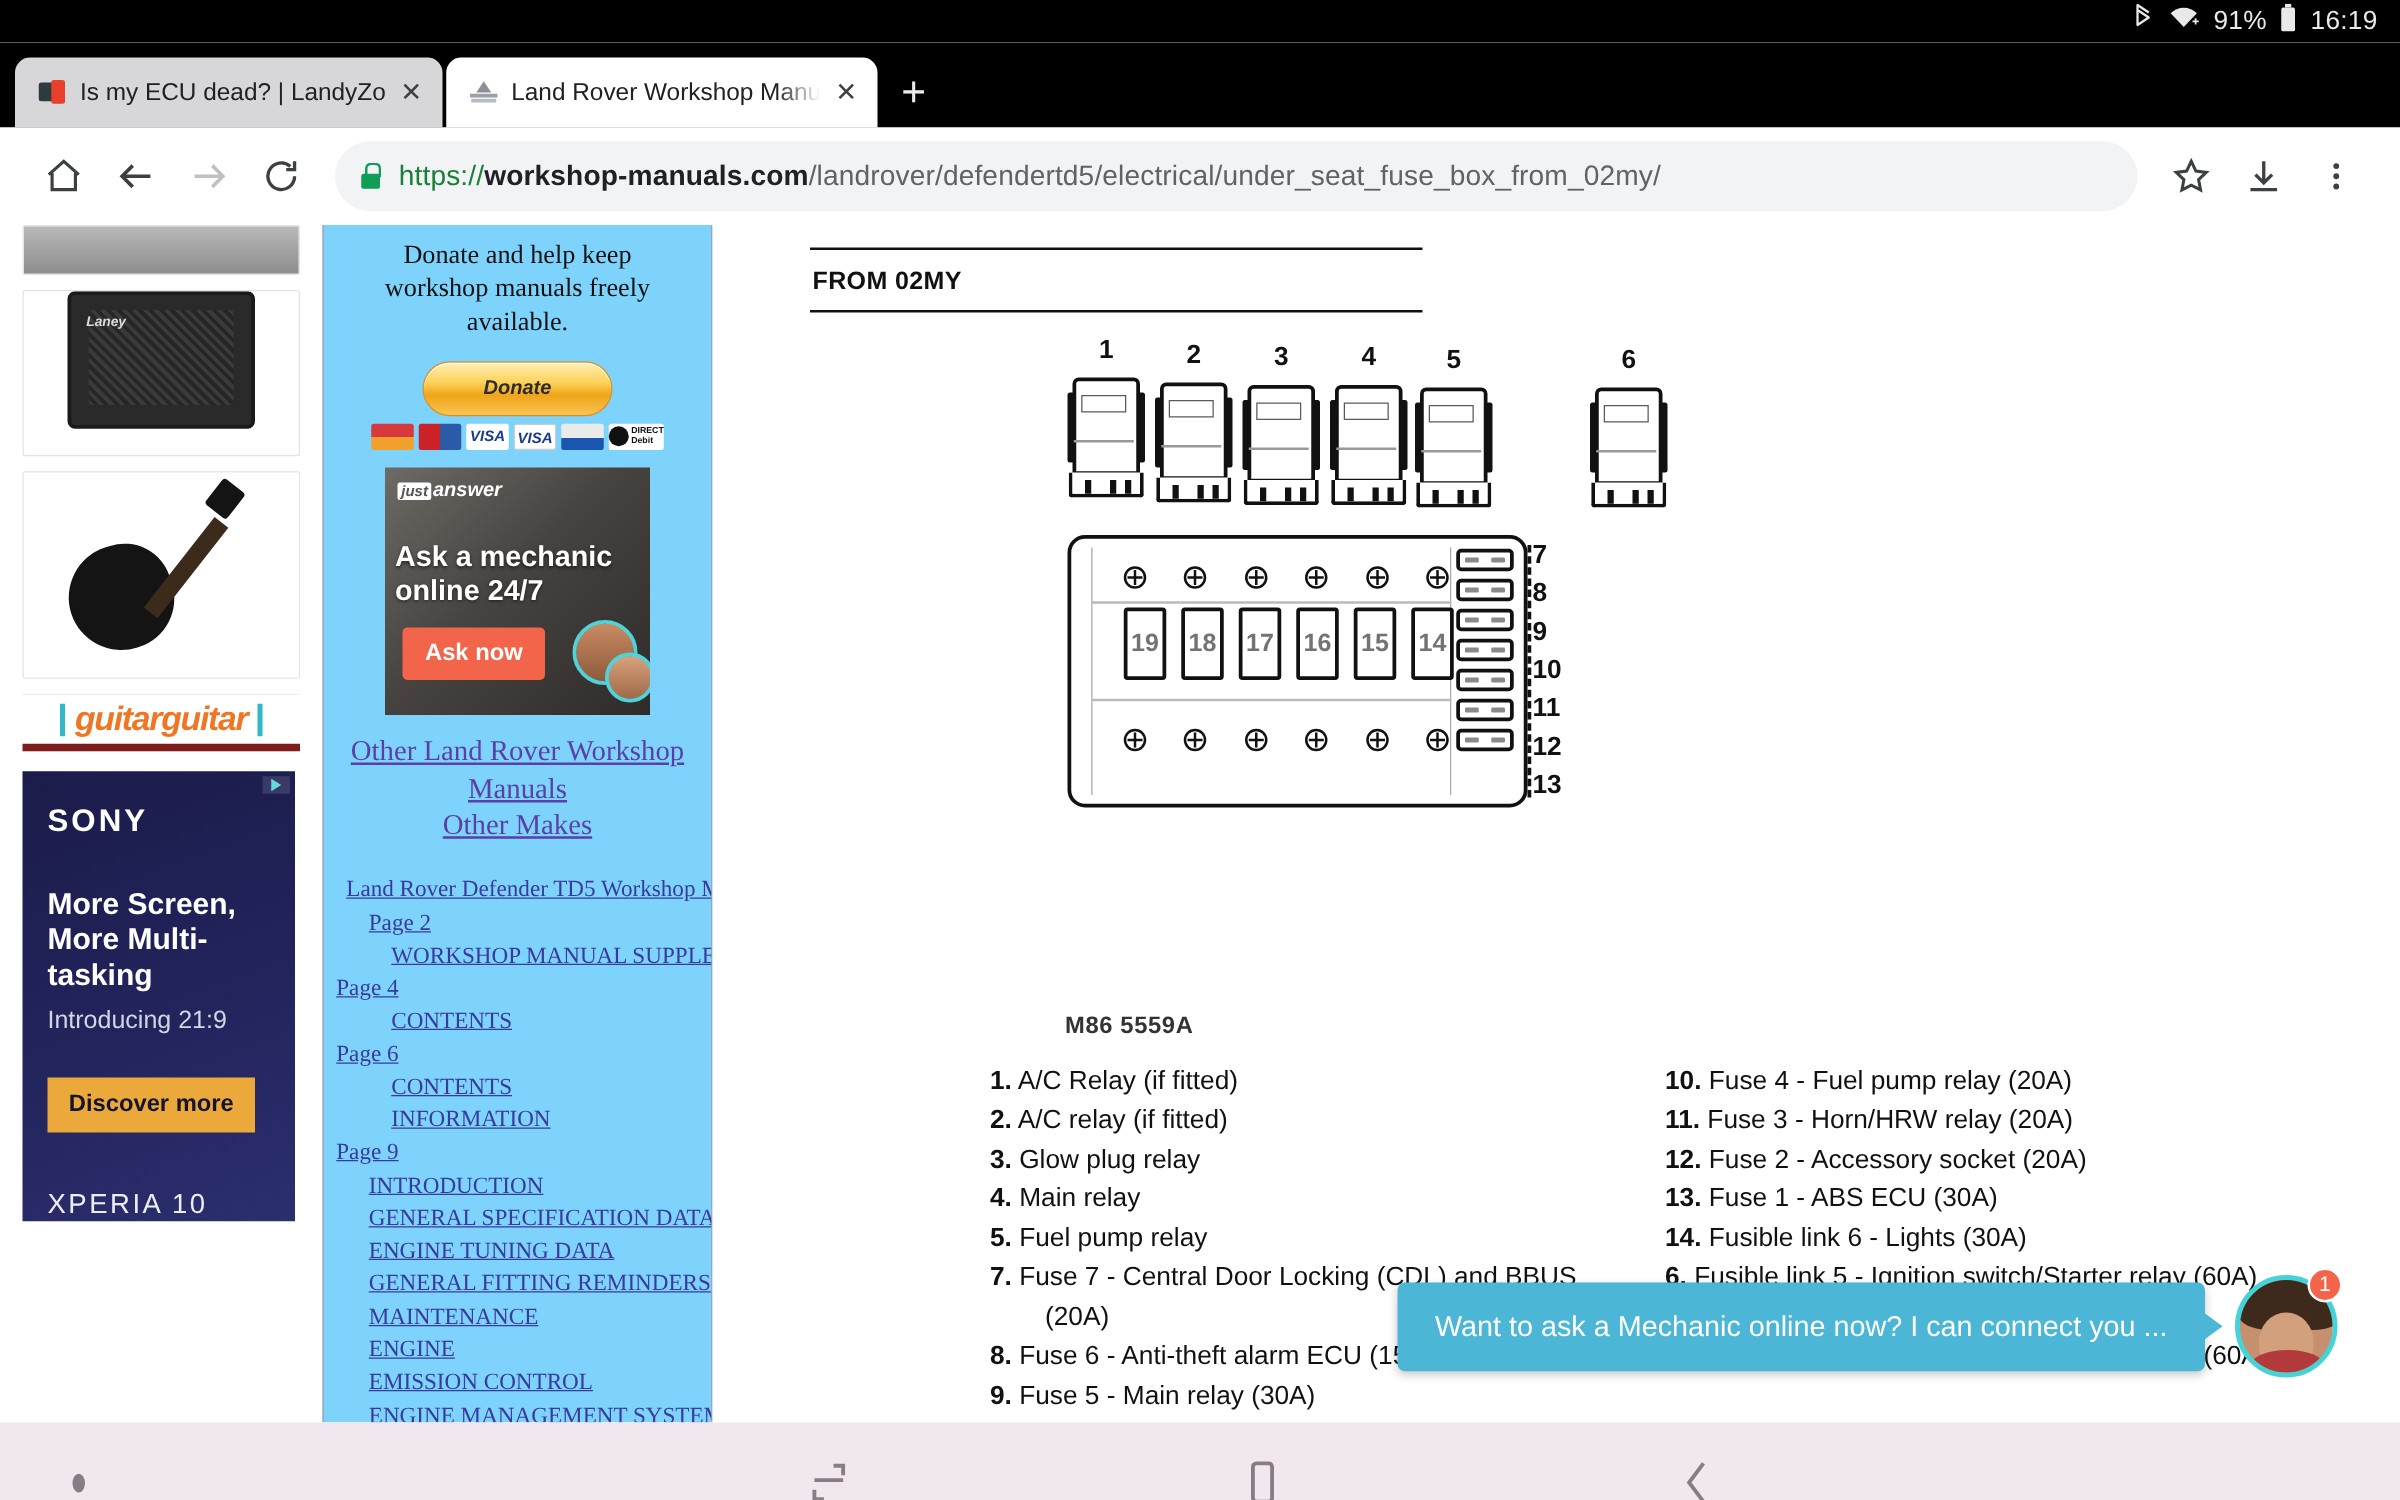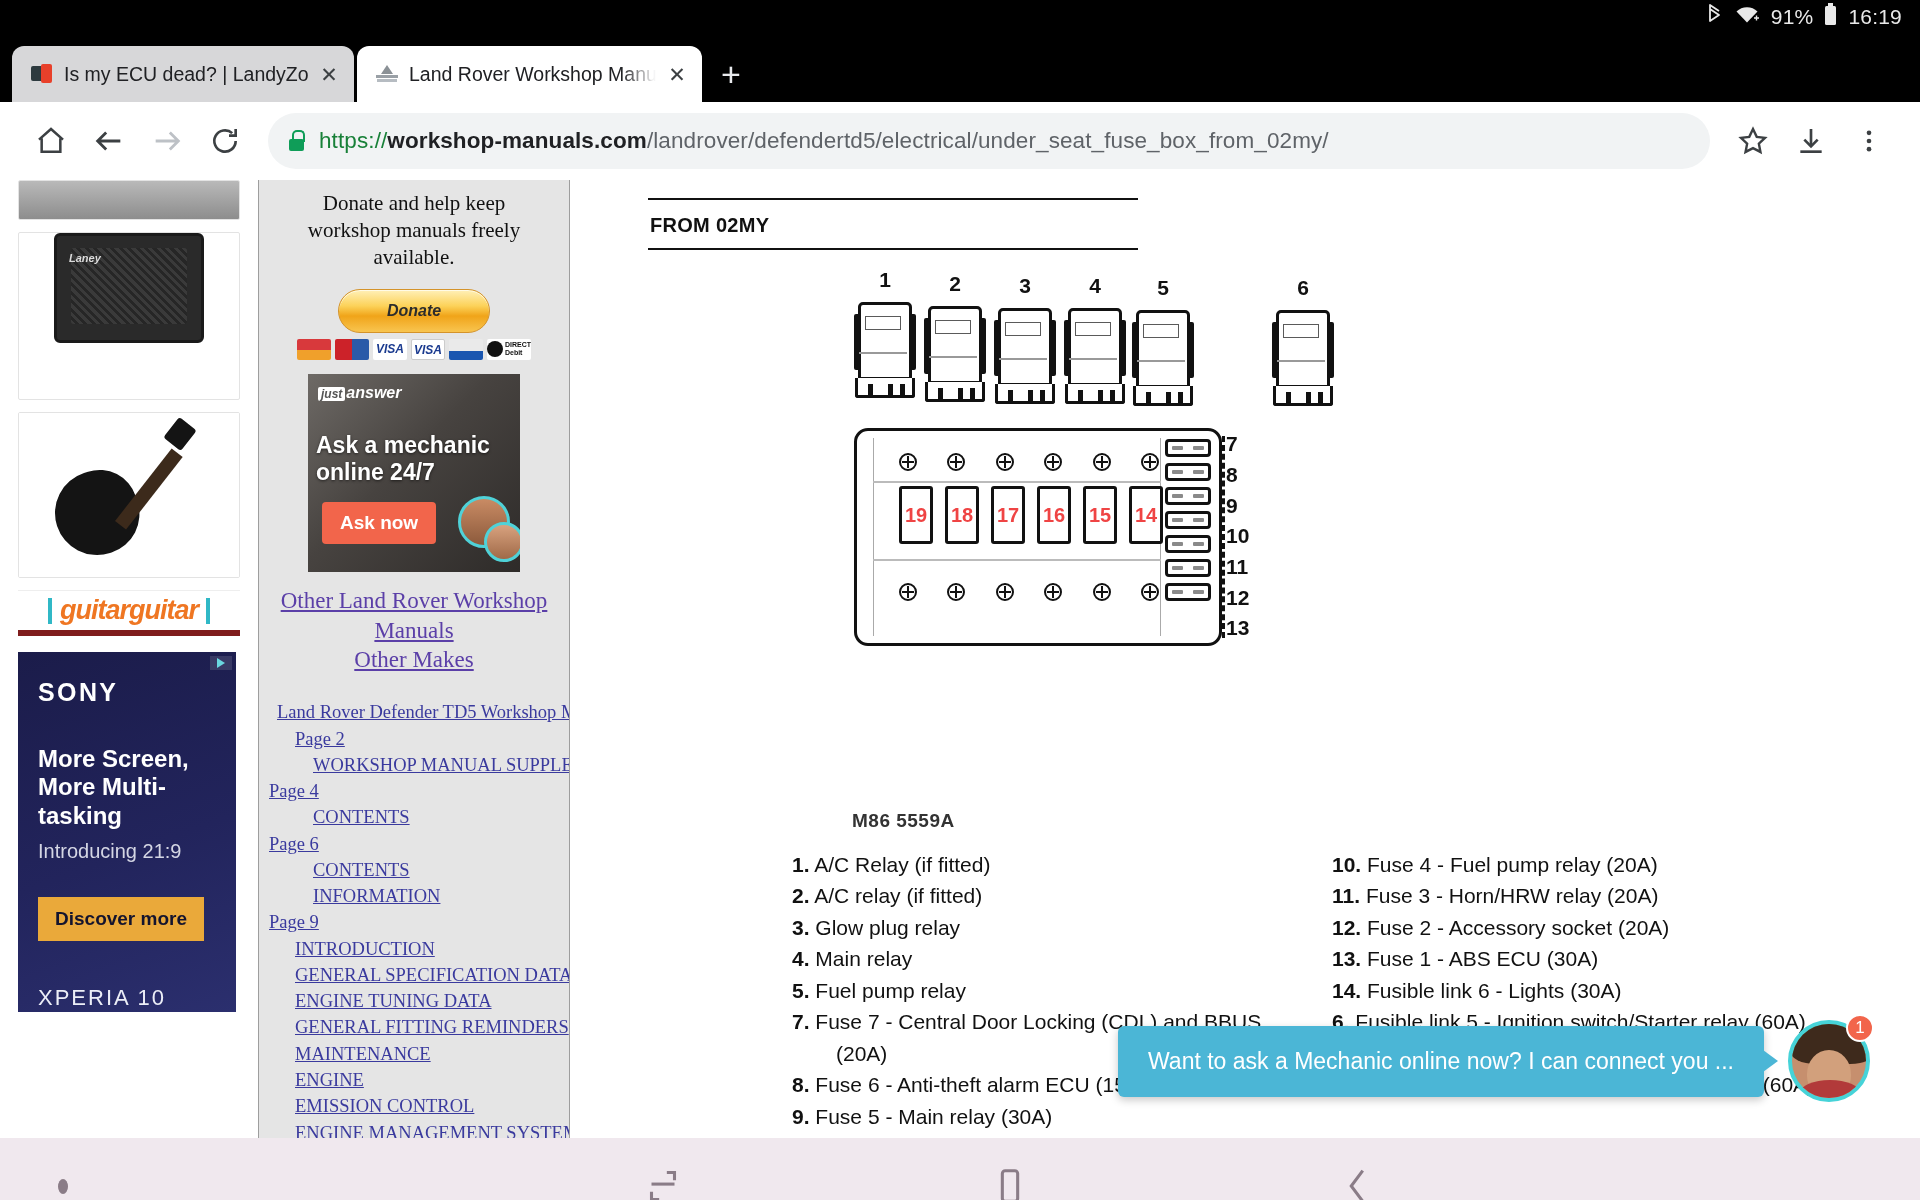--- a/index.html
+++ b/index.html
@@ -125,21 +125,21 @@
   
   .ad-rail {
     width: 258px; flex: 0 0 258px; background: #ffffff;
     padding: 0 18px; position: relative;
   }
   .prod-card {
     background: #fff; border: 1px solid #e3e3e3; border-radius: 2px;
     margin-bottom: 12px; overflow: hidden;
   }
   .prod-card.c1 { height: 40px; }
-  .prod-card.c2 { height: 168px; }
+  .prod-card.c2 { height: 133px; }
   .prod-card.c3 { height: 166px; }
   .amp-img {
     width: 100%; height: 100%;
     background: linear-gradient(#b9b9b9,#8d8d8d);
     display: flex; align-items: center; justify-content: center;
   }
   .amp2 {
     width: 150px; height: 110px; background: #2a2a2a; border-radius: 6px;
     margin: auto; position: relative; border: 3px solid #1a1a1a;
   }
@@ -197,21 +197,21 @@
   .sony-cta {
     display: inline-block; background: #eaa93a; color: #14142e;
     font-size: 19px; font-weight: bold; padding: 11px 17px; margin-bottom: 44px;
   }
   .sony-model { font-size: 22px; letter-spacing: 2px; color: #eceef7; }
 
   
   .nav-col {
     width: 312px; flex: 0 0 312px;
     border-left: 1px solid #9e9e9e; border-right: 1px solid #9e9e9e;
-    background: #e5e5e5; padding: 0 10px;
+    background: #7dd3fc; padding: 0 10px;
     font-family: "Liberation Serif", serif;
     overflow: hidden; position: relative;
   }
   .donate-text {
     text-align: center; font-size: 21px; color: #111; line-height: 1.28;
     padding: 10px 12px 0 12px;
   }
   .donate-btn {
     width: 152px; height: 44px; margin: 18px auto 6px auto;
     border-radius: 22px;
@@ -356,21 +356,21 @@
   }
   .screw::before, .screw::after {
     content: ""; position: absolute; background: #111;
   }
   .screw::before { left: 6px; top: 1px; width: 2px; height: 12px; }
   .screw::after { left: 1px; top: 6px; width: 12px; height: 2px; }
   .fuse-row { position: absolute; left: 42px; top: 55px; display: flex; gap: 12px; }
   .fuse {
     width: 34px; height: 58px; border: 3px solid #111; border-radius: 3px;
     background: #fff; display: flex; align-items: center; justify-content: center;
-    font-size: 20px; font-weight: bold; color: #ef4444;
+    font-size: 20px; font-weight: bold; color: #737373;
   }
   .fb-divider {
     position: absolute; left: 16px; right: 58px; height: 1.5px; background: #bbb;
   }
   .link-col {
     position: absolute; right: 8px; top: 8px; width: 46px;
     display: flex; flex-direction: column; gap: 6px;
   }
   .flink {
     height: 18px; border: 3px solid #111; border-radius: 4px; background: #fff;

